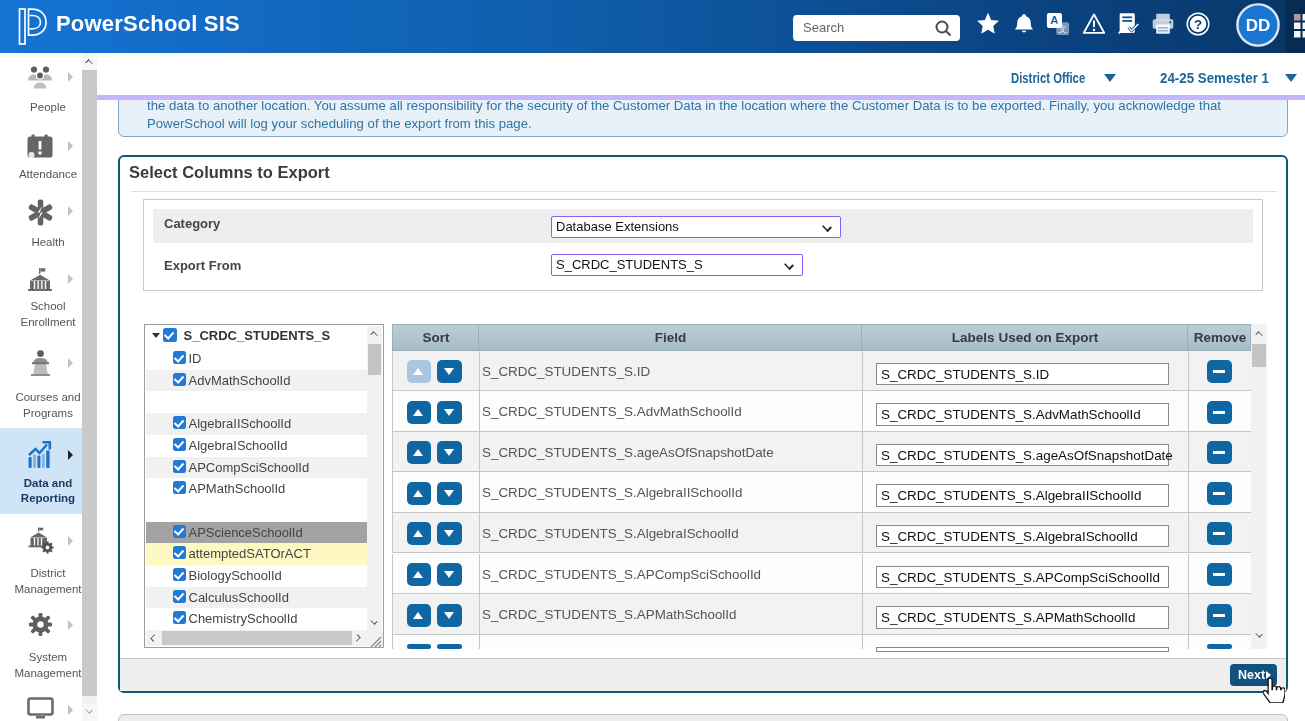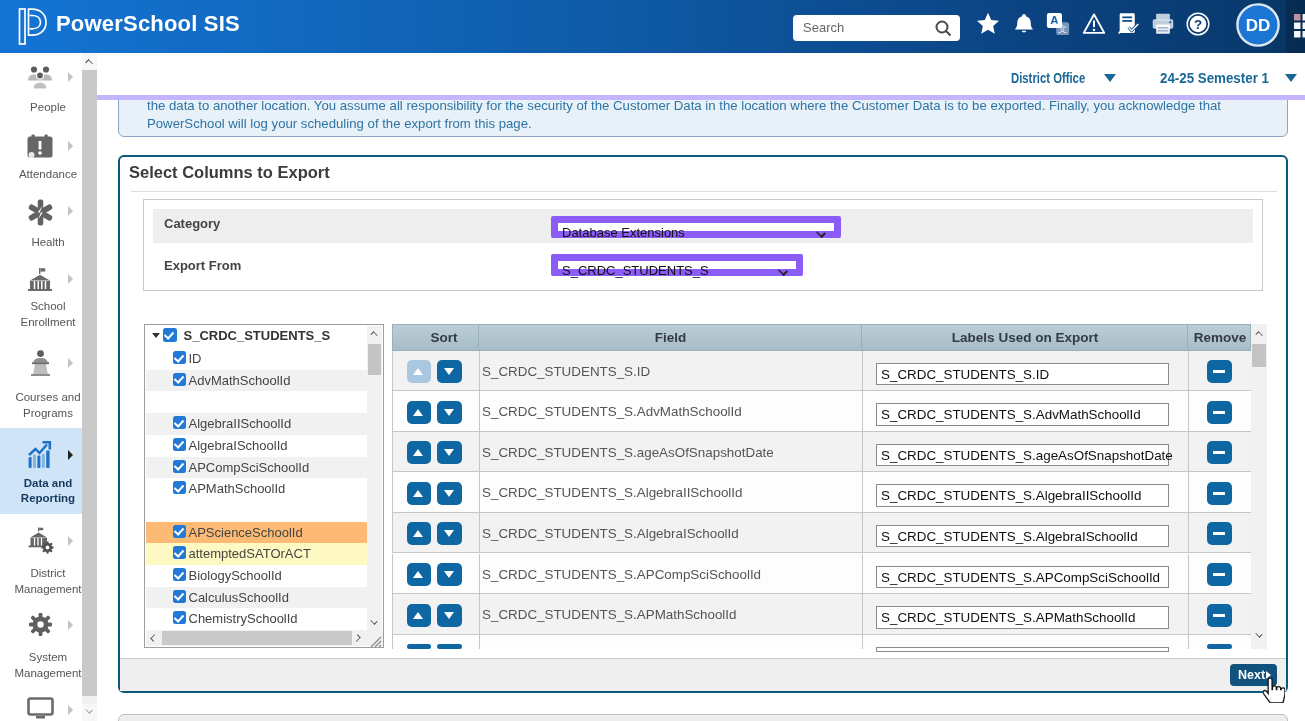--- a/index.html
+++ b/index.html
@@ -32,21 +32,21 @@
 
 #notice { left:118px; top:86px; width:1170px; height:51px; background:#e9f1f8; border:1px solid #87a7c4; border-radius:6px; z-index:1; color:#2e74a4; font-size:13px; }
 #notice div { position:absolute; left:27.5px; top:10px; line-height:17.5px; width:1090px; transform:scaleX(1.014); transform-origin:left top; }
 
 #panel { left:118px; top:155px; width:1170px; height:538px; background:#fff; border:2px solid #0d5878; border-radius:6px; z-index:2; }
 #ptitle { left:9px; top:6px; font-size:16.5px; font-weight:bold; color:#3b3b3b; }
 #phr { left:11px; top:34px; width:1146px; border-top:1px solid #ddd; }
 #fbox { left:23px; top:42px; width:1120px; height:92px; border:1px solid #c9c9c9; background:#fff; }
 
 .flbl { position:absolute; font-size:13px; font-weight:bold; color:#444; }
-.sel { position:absolute; height:22px; background:#fff; border:7px solid #8b5cf6; border-radius:2px; font-size:13px; color:#111; padding:0 4px; line-height:20px; }
+.sel { position:absolute; height:22px; background:#fff; border:1px solid #8b5cf6; border-radius:2px; font-size:13px; color:#111; padding:0 4px; line-height:20px; }
 .sel .car { position:absolute; right:9px; top:6px; width:8px; height:8px; border-right:2px solid #222; border-bottom:2px solid #222; transform:rotate(45deg) scale(1,0.75); }
 
 
 #tree { left:23.5px; top:167px; width:240px; height:324px; border:1px solid #9d9d9d; background:#fff; overflow:hidden; }
 .trow { position:absolute; left:1px; width:222px; height:21.7px; font-size:13px; color:#444; }
 .cb { position:absolute; width:13px; height:13px; background:#2179d8; border-radius:2.5px; }
 .cb:after { content:""; position:absolute; left:3.5px; top:1.5px; width:4px; height:7px; border:solid #fff; border-width:0 2px 2px 0; transform:rotate(42deg); }
 .tlbl { position:absolute; left:43px; top:3px; }
 #tvsb { position:absolute; right:1px; top:1px; width:15px; height:306px; background:#f1f1f1; }
 #thsb { position:absolute; left:1px; bottom:1px; width:238px; height:16px; background:#f1f1f1; }
@@ -204,21 +204,21 @@
           <span class="tlbl">AlgebraISchoolId</span>
         </div>
       <div class="trow" style="top:131.5px; background:#f1f1f1;">
           <span class="cb" style="left:27px;top:3px;"></span>
           <span class="tlbl">APCompSciSchoolId</span>
         </div>
       <div class="trow" style="top:153.2px; background:#fff;">
           <span class="cb" style="left:27px;top:3px;"></span>
           <span class="tlbl">APMathSchoolId</span>
         </div>
-      <div class="trow" style="top:196.6px; background:#fdba74;padding-left:6px;">
+      <div class="trow" style="top:196.6px; background:#a3a3a3;padding-left:6px;">
           <span class="cb" style="left:27px;top:3px;"></span>
           <span class="tlbl">APScienceSchoolId</span>
         </div>
       <div class="trow" style="top:218.3px; background:#fef9c3;">
           <span class="cb" style="left:27px;top:3px;"></span>
           <span class="tlbl">attemptedSATOrACT</span>
         </div>
       <div class="trow" style="top:240px; background:#fff;">
           <span class="cb" style="left:27px;top:3px;"></span>
           <span class="tlbl">BiologySchoolId</span>
@@ -237,21 +237,21 @@
           <span class="chv chdn" style="left:4px;bottom:8px;"></span>
         </div>
       <div id="thsb">
           <span class="chv chlf" style="left:5px;top:5px;"></span>
           <div style="position:absolute;left:16px;top:1px;width:190px;height:14px;background:#c9c9c9;"></div>
           <span class="chv chrt" style="right:24px;top:5px;"></span>
         </div>
     </div>
     <div id="tbl" class="abs">
       <div id="thead">
-          <div class="th" style="left:8px;width:86px;">Sort</div>
+          <div class="th" style="left:0;width:86px;">Sort</div>
           <div class="th" style="left:86px;width:383px;">Field</div>
           <div class="th" style="left:469px;width:326px;">Labels Used on Export</div>
           <div class="th" style="left:795px;width:64px;">Remove</div>
           <span style="position:absolute;left:85px;top:0;width:1px;height:25px;background:#9ab0ba;"></span>
           <span style="position:absolute;left:468px;top:0;width:1px;height:25px;background:#9ab0ba;"></span>
           <span style="position:absolute;left:794px;top:0;width:1px;height:25px;background:#9ab0ba;"></span>
         </div>
 <div class="trow2" style="top:26.5px;background:#f2f2f2;">
 <span style="position:absolute;left:86px;top:0;width:1px;height:40.6px;background:#c6c6c6;"></span>
 <span style="position:absolute;left:469px;top:0;width:1px;height:40.6px;background:#c6c6c6;"></span>

